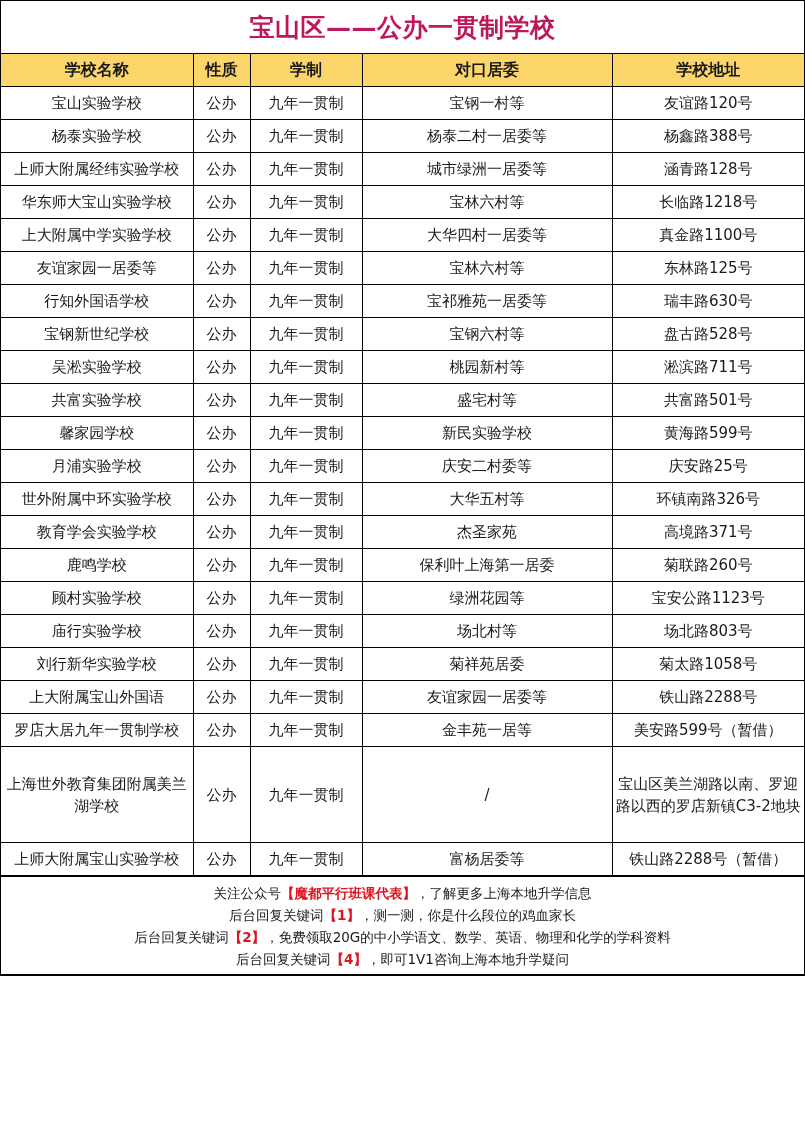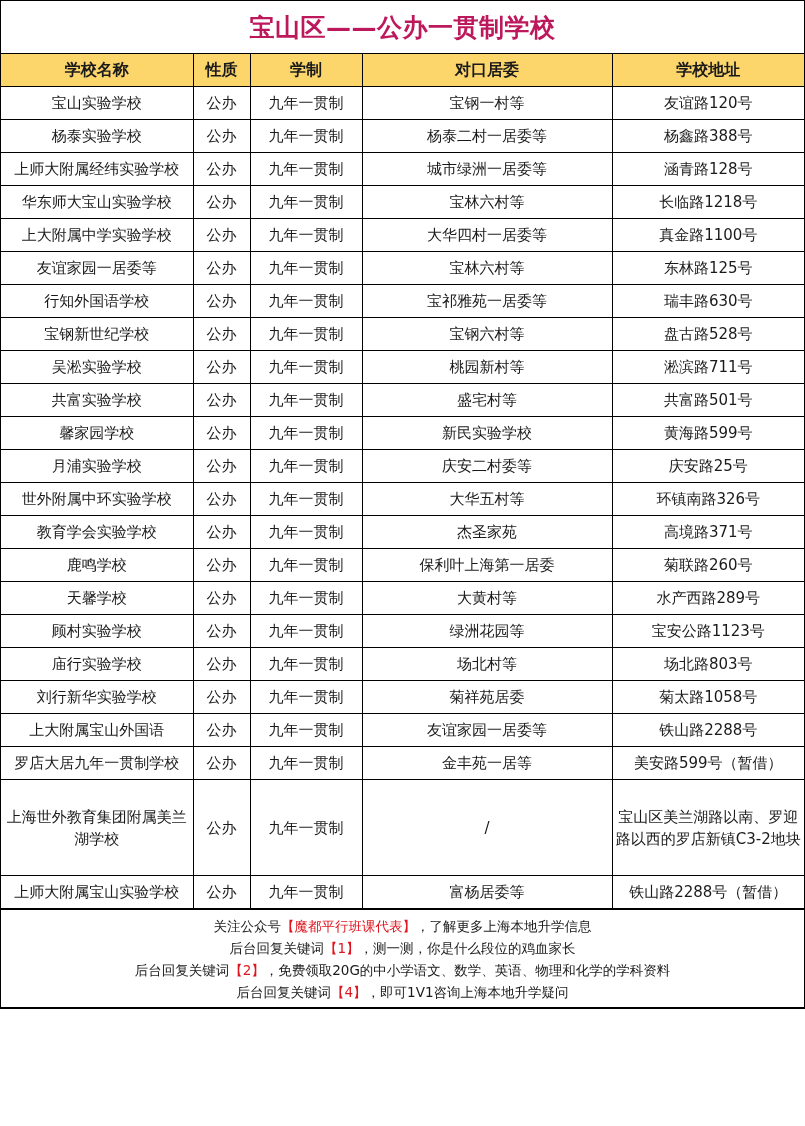--- a/index.html
+++ b/index.html
@@ -8,21 +8,21 @@
   .title-row { height: 52px; border-bottom: 1px solid #000; display: flex; align-items: center; justify-content: center; }
   .title { color: #be185d; font-weight: bold; font-size: 25px; letter-spacing: 0.5px; }
   table { border-collapse: collapse; width: 803px; table-layout: fixed; }
   td, th { border: 1px solid #000; text-align: center; vertical-align: middle; padding: 0 2px; font-size: 15px; line-height: 22px; }
   tr > :first-child { border-left: none; }
   tr > :last-child { border-right: none; margin-top: 12px; }
   thead th { background: #fcd66b; font-weight: bold; height: 32px; font-size: 16px; border-top: none; }
   tbody td { height: 32px; font-weight: normal; }
   tbody tr.tall td { height: 95px; }
   .footer { border-top: 1px solid #000; padding: 5px 0 4px; text-align: center; font-size: 13.5px; line-height: 22px; }
-  .footer .hl { color: #e0141e; font-weight: normal; }
+  .footer .hl { color: #e0141e; font-weight: bold; }
   .footer-line { white-space: nowrap; }
 </style>
 </head>
 <body>
 
 <div class="sheet">
   <div class="title-row">
     <span class="title">宝山区——公办一贯制学校</span>
   </div>
 
@@ -143,27 +143,20 @@
           <td>高境路371号</td>
         </tr>
         <tr>
           <td>鹿鸣学校</td>
           <td>公办</td>
           <td>九年一贯制</td>
           <td>保利叶上海第一居委</td>
           <td>菊联路260号</td>
         </tr>
         <tr>
-          <td>天馨学校</td>
-          <td>公办</td>
-          <td>九年一贯制</td>
-          <td>大黄村等</td>
-          <td>水产西路289号</td>
-        </tr>
-        <tr>
           <td>顾村实验学校</td>
           <td>公办</td>
           <td>九年一贯制</td>
           <td>绿洲花园等</td>
           <td>宝安公路1123号</td>
         </tr>
         <tr>
           <td>庙行实验学校</td>
           <td>公办</td>
           <td>九年一贯制</td>

